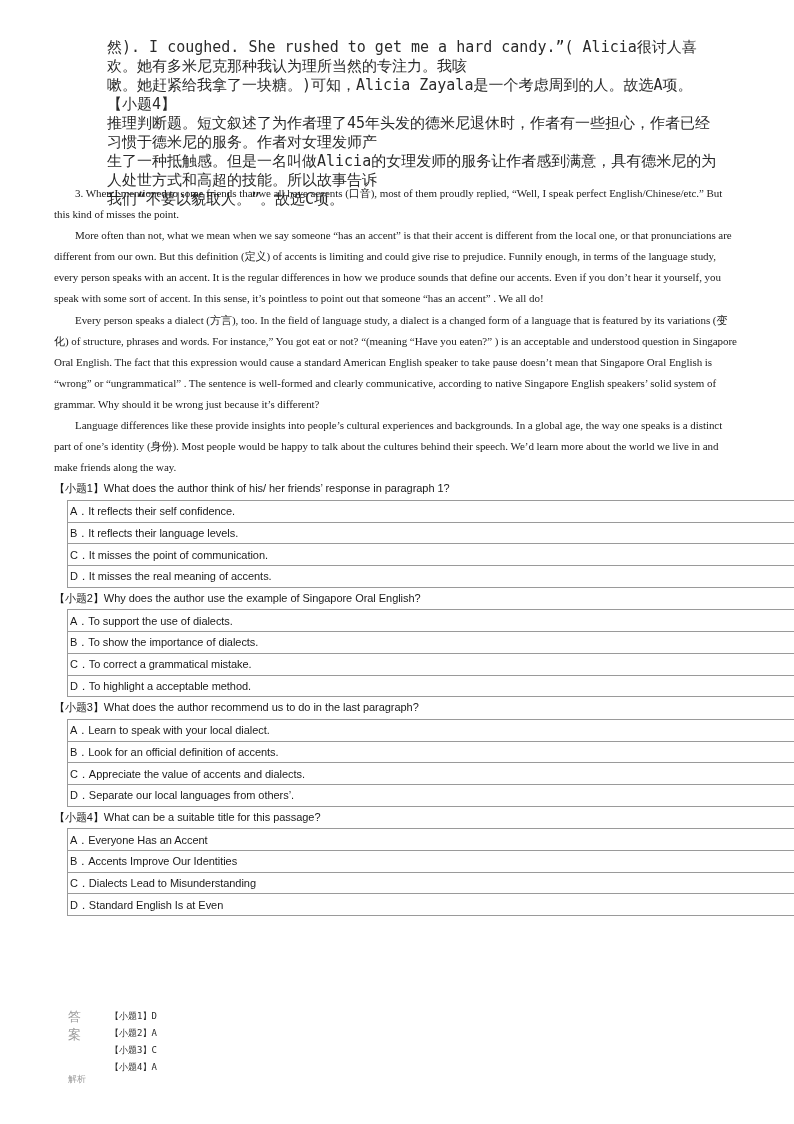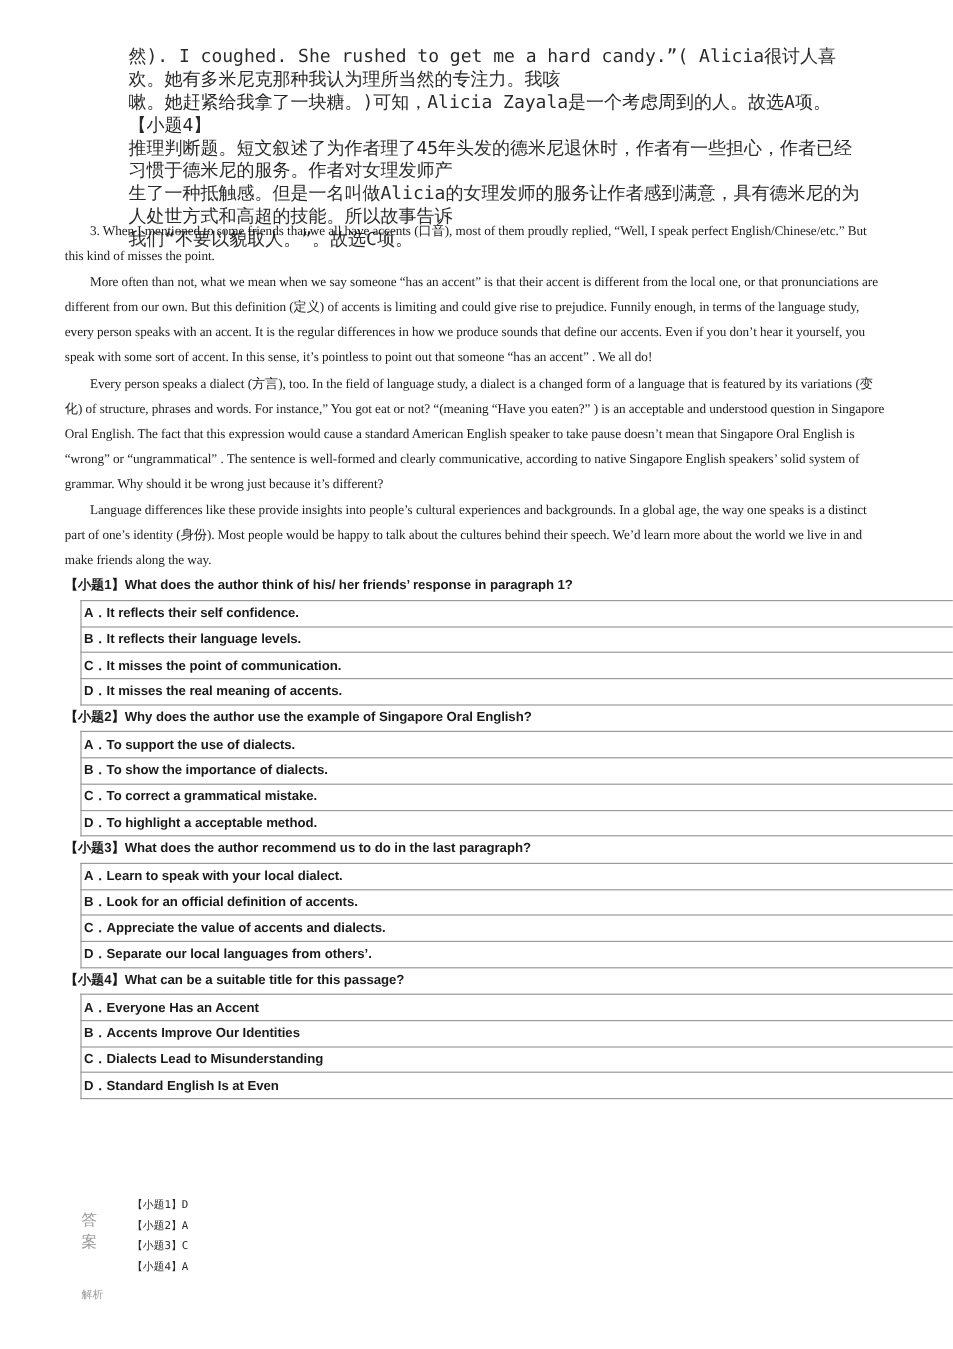--- a/index.html
+++ b/index.html
@@ -2,27 +2,27 @@
 <html><head>
 <meta charset="utf-8">
 <style>
   html, body { margin: 0; padding: 0; background: #ffffff; }
   body { width: 794px; height: 1124px; position: relative; overflow: hidden; color: #1a1a1a; }
   .prev { position: absolute; left: 107px; top: 38px; width: 615px; font-family: "DejaVu Sans Mono", monospace; font-size: 15px; line-height: 19px; color: #2a2a2a; }
   .prev p { margin: 0; }
   .passage { position: absolute; left: 54px; top: 183px; width: 684px; font-family: "Liberation Sans", sans-serif; font-size: 11px; line-height: 21.1px; color: #1a1a1a; letter-spacing: -0.05px; }
   .passage p { margin: 0; }
   .indent { text-indent: 21px; font-family: Liberation Serif, serif; }
-  .qblock { margin: 0; font-weight: bold; }
+  .qblock { margin: 0; }
   .qtitle { height: 21.7px; line-height: 21.7px; font-family: "Liberation Sans", sans-serif; font-size: 11px; white-space: nowrap; }
   table.opts { border-collapse: collapse; width: 791px; margin-left: 13px; }
   table.opts td { border: 1px solid #9a9a9a; height: 20.7px; padding: 0 0 0 2px; font-family: "Liberation Sans", sans-serif; font-size: 11px; line-height: 20px; white-space: nowrap; }
   .answers { position: absolute; left: 68px; top: 992px; font-family: "DejaVu Sans Mono", monospace; font-size: 9px; color: #2a2a2a; }
   .ans-label { position: absolute; left: 0; top: 16px; color: #9a9a9a; font-family: Liberation Sans, sans-serif; font-size: 13px; }
-  .ans-list { position: absolute; left: 42px; top: 7px; width: 140px; }
+  .ans-list { position: absolute; left: 42px; top: 18px; width: 140px; }
   .ans-item { height: 17px; line-height: 12px; white-space: nowrap; }
   .analysis-label { position: absolute; left: 68px; top: 1073px; color: #9a9a9a; font-family: "DejaVu Serif", serif; font-size: 9px; }
 </style>
 </head>
 <body>
 
 <div class="prev">
   <p>然). I coughed. She rushed to get me a hard candy.”( Alicia很讨人喜欢。她有多米尼克那种我认为理所当然的专注力。我咳</p>
   <p>嗽。她赶紧给我拿了一块糖。)可知，Alicia Zayala是一个考虑周到的人。故选A项。</p>
   <p>【小题4】</p>

